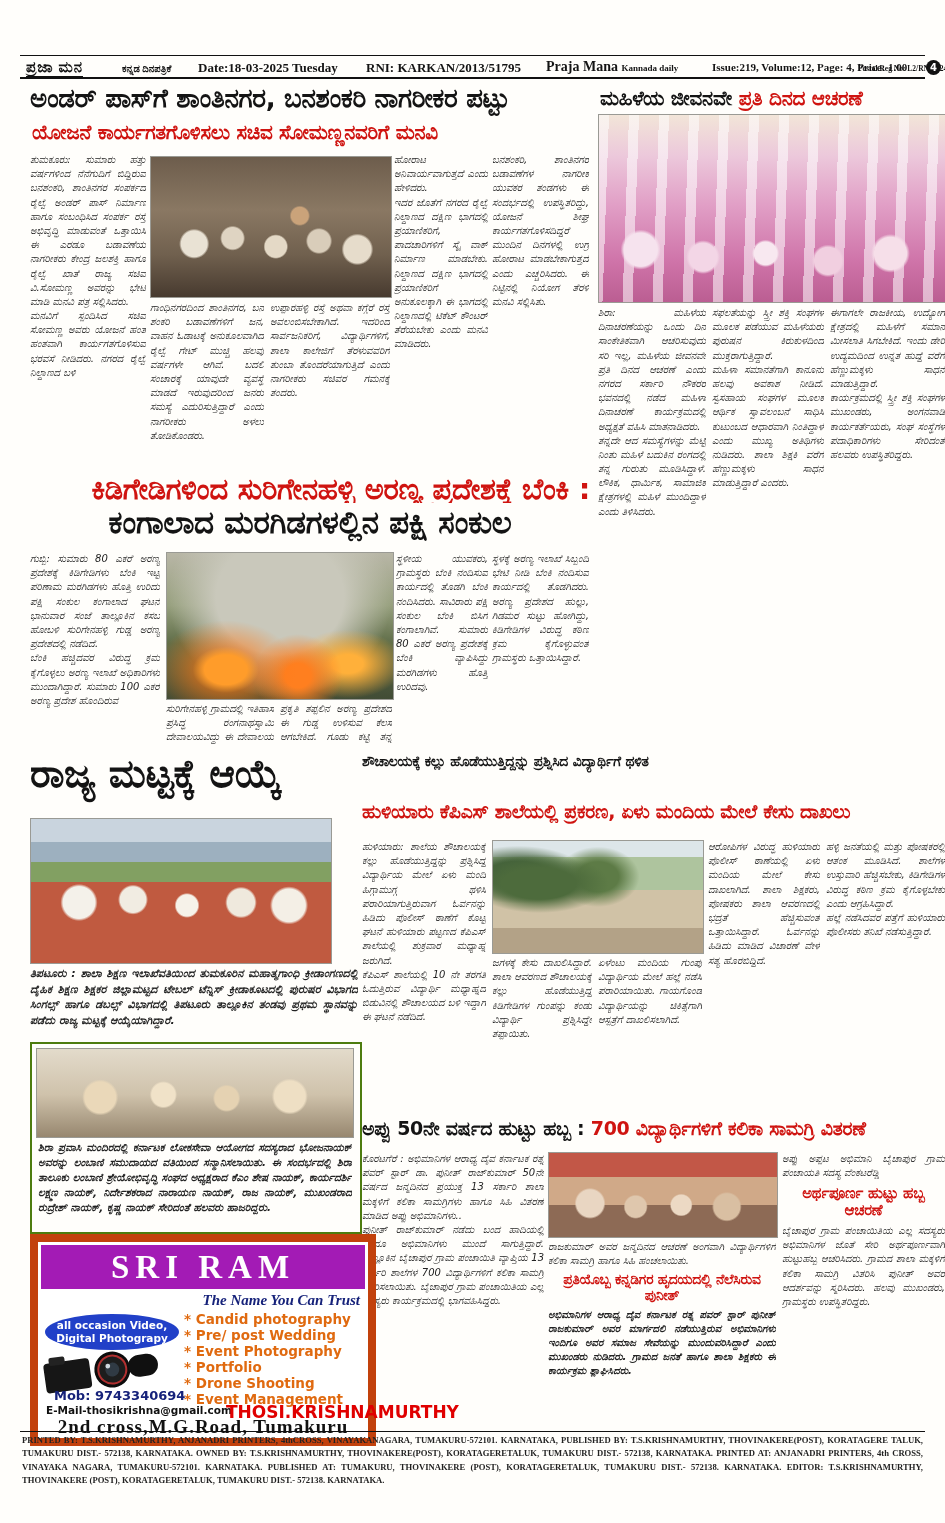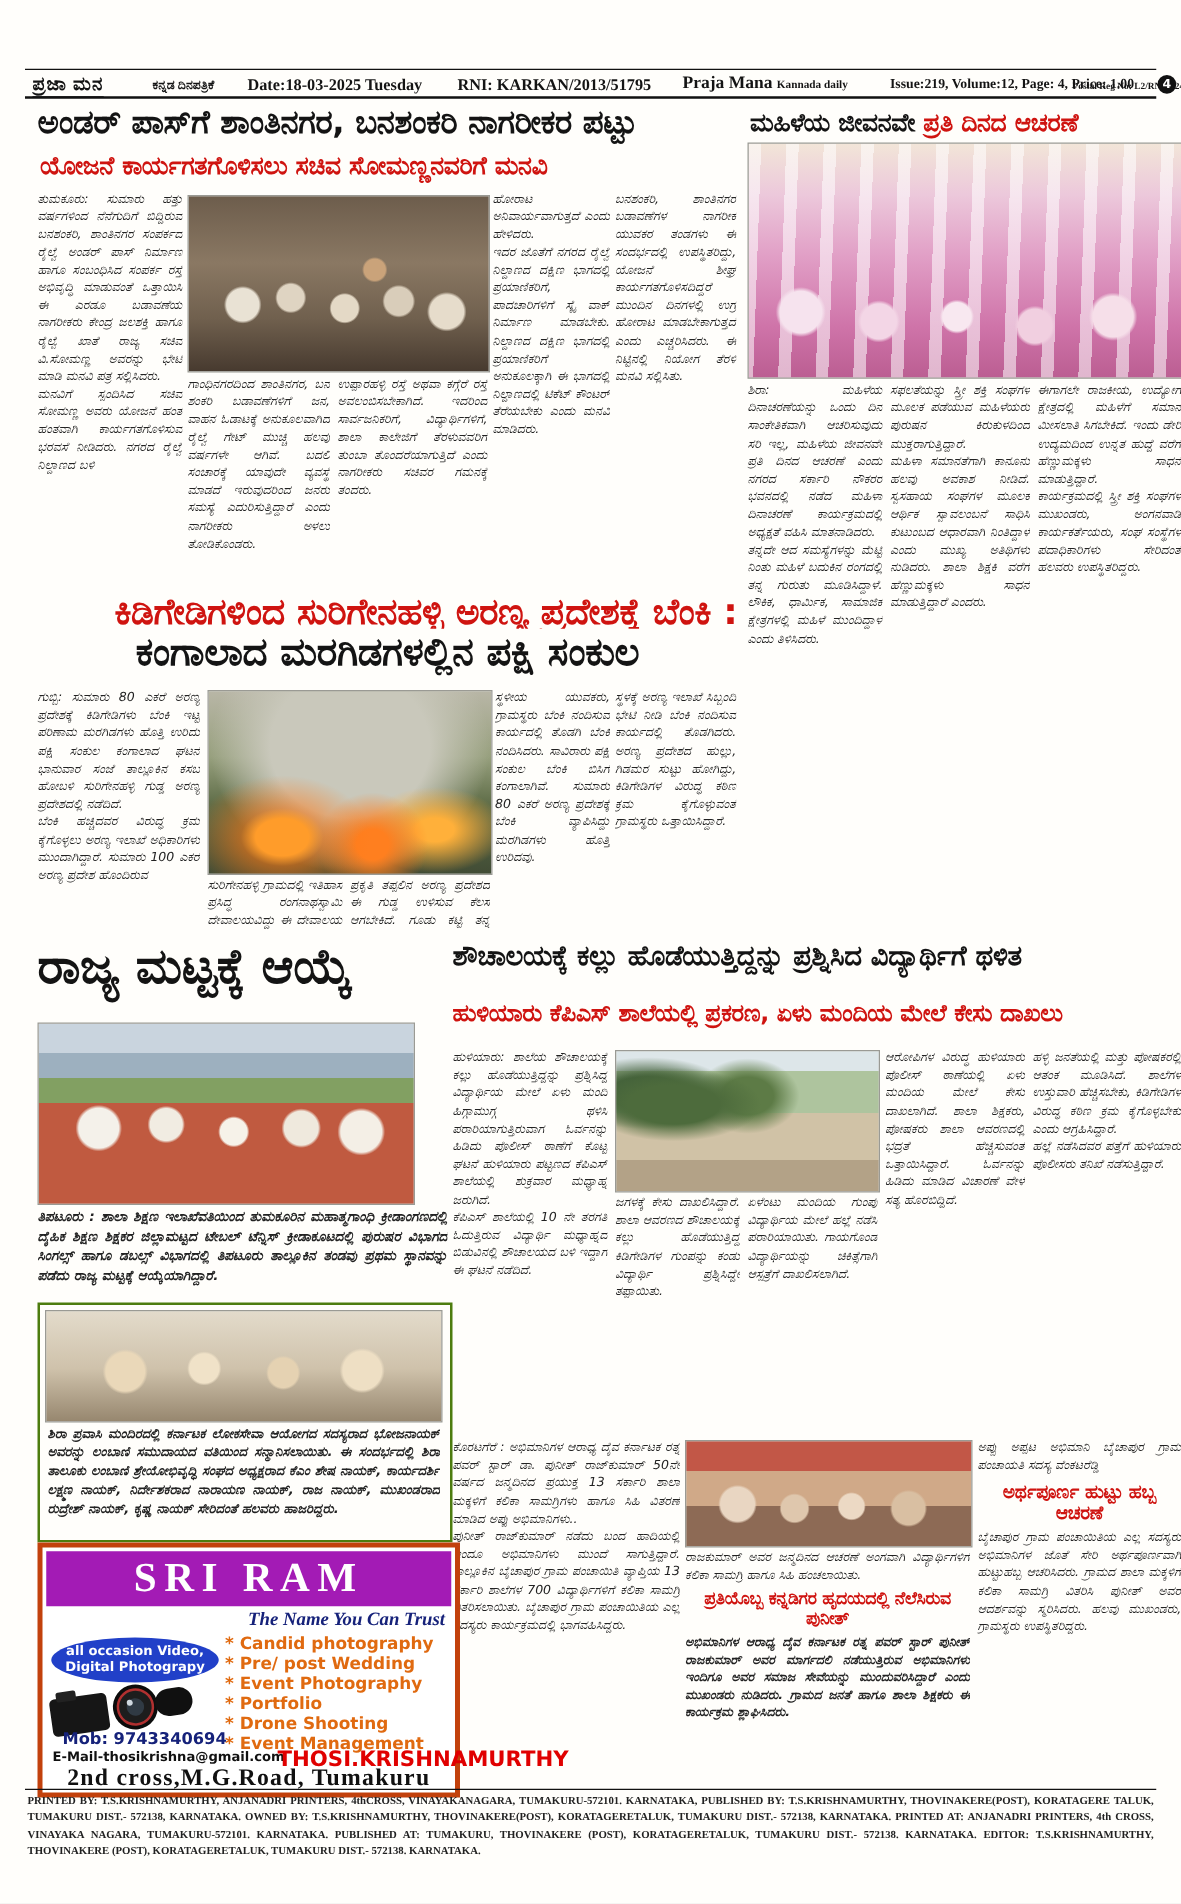--- a/index.html
+++ b/index.html
@@ -64,21 +64,21 @@
      linear-gradient(180deg,#dde6e9 0 14%,#aec49e 14% 44%,#d0c2a6 44% 78%,#b3a287 78% 100%);}
   .ph-dist{background:
      radial-gradient(circle at 18% 60%, #e9d6c2 0 7%, transparent 8%),
      radial-gradient(circle at 38% 64%, #dfc7ad 0 7%, transparent 8%),
      radial-gradient(circle at 58% 62%, #ecd9c4 0 7%, transparent 8%),
      radial-gradient(circle at 78% 64%, #d9bfa2 0 7%, transparent 8%),
      linear-gradient(180deg,#c25747 0 28%,#d0a988 28% 62%,#8d6a55 62% 100%);}
   
   .boxed{position:absolute;border:2px solid #4d7c0f;}
   
-  .ad{position:absolute;left:30px;top:1234px;width:330px;height:196px;border:4px solid #c2410c;background:#fff;}
+  .ad{position:absolute;left:30px;top:1234px;width:330px;height:196px;border:8px solid #c2410c;background:#fff;}
   .ad-band{position:absolute;left:3px;top:3px;right:3px;height:44px;background:#a31bb5;
            color:#fff;font-family:"Liberation Serif",serif;font-weight:bold;font-size:33px;
            text-align:center;line-height:44px;letter-spacing:6px;}
   .ad-slogan{position:absolute;right:8px;top:50px;color:#16227a;font-family:"Liberation Serif",serif;
              font-style:italic;font-weight:bold;font-size:15px;}
   .ad-badge{position:absolute;left:7px;top:72px;width:134px;height:36px;background:#2140c8;
             border-radius:50%;color:#fff;font-weight:bold;font-size:10.5px;text-align:center;
             padding-top:5px;box-sizing:border-box;line-height:1.25;}
   .ad-services{position:absolute;left:146px;top:70px;width:180px;color:#e06a10;
                font-weight:bold;font-size:13.5px;line-height:1.18;white-space:nowrap;}
@@ -144,31 +144,34 @@
   <div class="col" style="left:492px;top:552px;width:97px;height:192px;">ಸ್ಥಳಕ್ಕೆ ಅರಣ್ಯ ಇಲಾಖೆ ಸಿಬ್ಬಂದಿ ಭೇಟಿ ನೀಡಿ ಬೆಂಕಿ ನಂದಿಸುವ ಕಾರ್ಯದಲ್ಲಿ ತೊಡಗಿದರು. ಅರಣ್ಯ ಪ್ರದೇಶದ ಹುಲ್ಲು, ಗಿಡಮರ ಸುಟ್ಟು ಹೋಗಿದ್ದು, ಕಿಡಿಗೇಡಿಗಳ ವಿರುದ್ಧ ಕಠಿಣ ಕ್ರಮ ಕೈಗೊಳ್ಳುವಂತೆ ಗ್ರಾಮಸ್ಥರು ಒತ್ತಾಯಿಸಿದ್ದಾರೆ.</div>
 
   <div class="abs hl" style="left:30px;top:752px;width:330px;height:58px;font-size:39px;">ರಾಜ್ಯ ಮಟ್ಟಕ್ಕೆ ಆಯ್ಕೆ</div>
   <div class="photo ph-track" style="left:30px;top:818px;width:300px;height:144px;"></div>
   <div class="col colb" style="left:30px;top:966px;width:328px;height:72px;font-size:11px;">ತಿಪಟೂರು : ಶಾಲಾ ಶಿಕ್ಷಣ ಇಲಾಖೆವತಿಯಿಂದ ತುಮಕೂರಿನ ಮಹಾತ್ಮಗಾಂಧಿ ಕ್ರೀಡಾಂಗಣದಲ್ಲಿ ದೈಹಿಕ ಶಿಕ್ಷಣ ಶಿಕ್ಷಕರ ಜಿಲ್ಲಾಮಟ್ಟದ ಟೇಬಲ್ ಟೆನ್ನಿಸ್ ಕ್ರೀಡಾಕೂಟದಲ್ಲಿ ಪುರುಷರ ವಿಭಾಗದ ಸಿಂಗಲ್ಸ್ ಹಾಗೂ ಡಬಲ್ಸ್ ವಿಭಾಗದಲ್ಲಿ ತಿಪಟೂರು ತಾಲ್ಲೂಕಿನ ತಂಡವು ಪ್ರಥಮ ಸ್ಥಾನವನ್ನು ಪಡೆದು ರಾಜ್ಯ ಮಟ್ಟಕ್ಕೆ ಆಯ್ಕೆಯಾಗಿದ್ದಾರೆ.</div>
   <div class="boxed" style="left:30px;top:1042px;width:328px;height:188px;">
     <div class="photo ph-indoor" style="left:4px;top:4px;width:316px;height:88px;"></div>
     <div class="col colb" style="left:6px;top:96px;width:314px;height:88px;font-size:10.5px;">ಶಿರಾ ಪ್ರವಾಸಿ ಮಂದಿರದಲ್ಲಿ ಕರ್ನಾಟಕ ಲೋಕಸೇವಾ ಆಯೋಗದ ಸದಸ್ಯರಾದ ಭೋಜನಾಯಕ್ ಅವರನ್ನು ಲಂಬಾಣಿ ಸಮುದಾಯದ ವತಿಯಿಂದ ಸನ್ಮಾನಿಸಲಾಯಿತು. ಈ ಸಂದರ್ಭದಲ್ಲಿ ಶಿರಾ ತಾಲೂಕು ಲಂಬಾಣಿ ಶ್ರೇಯೋಭಿವೃದ್ಧಿ ಸಂಘದ ಅಧ್ಯಕ್ಷರಾದ ಕೆಎಂ ಶೇಷ ನಾಯಕ್, ಕಾರ್ಯದರ್ಶಿ ಲಕ್ಷ್ಮಣ ನಾಯಕ್, ನಿರ್ದೇಶಕರಾದ ನಾರಾಯಣ ನಾಯಕ್, ರಾಜ ನಾಯಕ್, ಮುಖಂಡರಾದ ರುದ್ರೇಶ್ ನಾಯಕ್, ಕೃಷ್ಣ ನಾಯಕ್ ಸೇರಿದಂತೆ ಹಲವರು ಹಾಜರಿದ್ದರು.</div>
   </div>
 
-  <div class="abs hl" style="left:362px;top:754px;width:583px;height:30px;font-size:22px;">ಶೌಚಾಲಯಕ್ಕೆ ಕಲ್ಲು ಹೊಡೆಯುತ್ತಿದ್ದನ್ನು ಪ್ರಶ್ನಿಸಿದ ವಿದ್ಯಾರ್ಥಿಗೆ ಥಳಿತ</div>
+  <div class="abs hl" style="left:362px;top:754px;width:583px;height:30px;font-size:14px;">ಶೌಚಾಲಯಕ್ಕೆ ಕಲ್ಲು ಹೊಡೆಯುತ್ತಿದ್ದನ್ನು ಪ್ರಶ್ನಿಸಿದ ವಿದ್ಯಾರ್ಥಿಗೆ ಥಳಿತ</div>
   <div class="abs hl red" style="left:362px;top:801px;width:583px;height:26px;font-size:19px;">ಹುಳಿಯಾರು ಕೆಪಿಎಸ್ ಶಾಲೆಯಲ್ಲಿ ಪ್ರಕರಣ, ಏಳು ಮಂದಿಯ ಮೇಲೆ ಕೇಸು ದಾಖಲು</div>
   <div class="col" style="left:362px;top:840px;width:124px;height:270px;">ಹುಳಿಯಾರು: ಶಾಲೆಯ ಶೌಚಾಲಯಕ್ಕೆ ಕಲ್ಲು ಹೊಡೆಯುತ್ತಿದ್ದನ್ನು ಪ್ರಶ್ನಿಸಿದ್ದ ವಿದ್ಯಾರ್ಥಿಯ ಮೇಲೆ ಏಳು ಮಂದಿ ಹಿಗ್ಗಾಮುಗ್ಗ ಥಳಿಸಿ ಪರಾರಿಯಾಗುತ್ತಿರುವಾಗ ಓರ್ವನನ್ನು ಹಿಡಿದು ಪೊಲೀಸ್ ಠಾಣೆಗೆ ಕೊಟ್ಟ ಘಟನೆ ಹುಳಿಯಾರು ಪಟ್ಟಣದ ಕೆಪಿಎಸ್ ಶಾಲೆಯಲ್ಲಿ ಶುಕ್ರವಾರ ಮಧ್ಯಾಹ್ನ ಜರುಗಿದೆ.
 ಕೆಪಿಎಸ್ ಶಾಲೆಯಲ್ಲಿ 10 ನೇ ತರಗತಿ ಓದುತ್ತಿರುವ ವಿದ್ಯಾರ್ಥಿ ಮಧ್ಯಾಹ್ನದ ಬಿಡುವಿನಲ್ಲಿ ಶೌಚಾಲಯದ ಬಳಿ ಇದ್ದಾಗ ಈ ಘಟನೆ ನಡೆದಿದೆ.</div>
   <div class="photo ph-school" style="left:492px;top:840px;width:210px;height:112px;"></div>
   <div class="col" style="left:492px;top:956px;width:100px;height:154px;">ಜಗಳಕ್ಕೆ ಕೇಸು ದಾಖಲಿಸಿದ್ದಾರೆ. ಶಾಲಾ ಆವರಣದ ಶೌಚಾಲಯಕ್ಕೆ ಕಲ್ಲು ಹೊಡೆಯುತ್ತಿದ್ದ ಕಿಡಿಗೇಡಿಗಳ ಗುಂಪನ್ನು ಕಂಡು ವಿದ್ಯಾರ್ಥಿ ಪ್ರಶ್ನಿಸಿದ್ದೇ ತಪ್ಪಾಯಿತು.</div>
   <div class="col" style="left:598px;top:956px;width:104px;height:154px;">ಏಳೆಂಟು ಮಂದಿಯ ಗುಂಪು ವಿದ್ಯಾರ್ಥಿಯ ಮೇಲೆ ಹಲ್ಲೆ ನಡೆಸಿ ಪರಾರಿಯಾಯಿತು. ಗಾಯಗೊಂಡ ವಿದ್ಯಾರ್ಥಿಯನ್ನು ಚಿಕಿತ್ಸೆಗಾಗಿ ಆಸ್ಪತ್ರೆಗೆ ದಾಖಲಿಸಲಾಗಿದೆ.</div>
   <div class="col" style="left:708px;top:840px;width:112px;height:270px;">ಆರೋಪಿಗಳ ವಿರುದ್ಧ ಹುಳಿಯಾರು ಪೊಲೀಸ್ ಠಾಣೆಯಲ್ಲಿ ಏಳು ಮಂದಿಯ ಮೇಲೆ ಕೇಸು ದಾಖಲಾಗಿದೆ. ಶಾಲಾ ಶಿಕ್ಷಕರು, ಪೋಷಕರು ಶಾಲಾ ಆವರಣದಲ್ಲಿ ಭದ್ರತೆ ಹೆಚ್ಚಿಸುವಂತೆ ಒತ್ತಾಯಿಸಿದ್ದಾರೆ. ಓರ್ವನನ್ನು ಹಿಡಿದು ಮಾಡಿದ ವಿಚಾರಣೆ ವೇಳೆ ಸತ್ಯ ಹೊರಬಿದ್ದಿದೆ.</div>
   <div class="col" style="left:826px;top:840px;width:119px;height:270px;">ಹಳ್ಳಿ ಜನತೆಯಲ್ಲಿ ಮತ್ತು ಪೋಷಕರಲ್ಲಿ ಆತಂಕ ಮೂಡಿಸಿದೆ. ಶಾಲೆಗಳ ಉಸ್ತುವಾರಿ ಹೆಚ್ಚಿಸಬೇಕು, ಕಿಡಿಗೇಡಿಗಳ ವಿರುದ್ಧ ಕಠಿಣ ಕ್ರಮ ಕೈಗೊಳ್ಳಬೇಕು ಎಂದು ಆಗ್ರಹಿಸಿದ್ದಾರೆ.
 ಹಲ್ಲೆ ನಡೆಸಿದವರ ಪತ್ತೆಗೆ ಹುಳಿಯಾರು ಪೊಲೀಸರು ತನಿಖೆ ನಡೆಸುತ್ತಿದ್ದಾರೆ.</div>
 
+  <div class="abs hl" style="left:362px;top:1118px;width:583px;height:28px;font-size:19px;">
+    <span>ಅಪ್ಪು 50ನೇ ವರ್ಷದ ಹುಟ್ಟು ಹಬ್ಬ : </span><span class="red">700 ವಿದ್ಯಾರ್ಥಿಗಳಿಗೆ ಕಲಿಕಾ ಸಾಮಗ್ರಿ ವಿತರಣೆ</span>
+  </div>
   <div class="col" style="left:362px;top:1152px;width:182px;height:276px;">ಕೊರಟಗೆರೆ : ಅಭಿಮಾನಿಗಳ ಆರಾಧ್ಯ ದೈವ ಕರ್ನಾಟಕ ರತ್ನ ಪವರ್ ಸ್ಟಾರ್ ಡಾ. ಪುನೀತ್ ರಾಜ್‌ಕುಮಾರ್ 50ನೇ ವರ್ಷದ ಜನ್ಮದಿನದ ಪ್ರಯುಕ್ತ 13 ಸರ್ಕಾರಿ ಶಾಲಾ ಮಕ್ಕಳಿಗೆ ಕಲಿಕಾ ಸಾಮಗ್ರಿಗಳು ಹಾಗೂ ಸಿಹಿ ವಿತರಣೆ ಮಾಡಿದ ಅಪ್ಪು ಅಭಿಮಾನಿಗಳು..
 ಪುನೀತ್ ರಾಜ್‌ಕುಮಾರ್ ನಡೆದು ಬಂದ ಹಾದಿಯಲ್ಲಿ ಇಂದೂ ಅಭಿಮಾನಿಗಳು ಮುಂದೆ ಸಾಗುತ್ತಿದ್ದಾರೆ. ತಾಲ್ಲೂಕಿನ ಬೈಚಾಪುರ ಗ್ರಾಮ ಪಂಚಾಯಿತಿ ವ್ಯಾಪ್ತಿಯ 13 ಸರ್ಕಾರಿ ಶಾಲೆಗಳ 700 ವಿದ್ಯಾರ್ಥಿಗಳಿಗೆ ಕಲಿಕಾ ಸಾಮಗ್ರಿ ವಿತರಿಸಲಾಯಿತು. ಬೈಚಾಪುರ ಗ್ರಾಮ ಪಂಚಾಯಿತಿಯ ಎಲ್ಲ ಸದಸ್ಯರು ಕಾರ್ಯಕ್ರಮದಲ್ಲಿ ಭಾಗವಹಿಸಿದ್ದರು.</div>
   <div class="photo ph-dist" style="left:548px;top:1152px;width:228px;height:84px;"></div>
   <div class="abs" style="left:548px;top:1240px;width:228px;height:188px;overflow:hidden;">
     <div class="col" style="position:static;width:228px;">ರಾಜಕುಮಾರ್ ಅವರ ಜನ್ಮದಿನದ ಆಚರಣೆ ಅಂಗವಾಗಿ ವಿದ್ಯಾರ್ಥಿಗಳಿಗೆ ಕಲಿಕಾ ಸಾಮಗ್ರಿ ಹಾಗೂ ಸಿಹಿ ಹಂಚಲಾಯಿತು.</div>
     <div class="hl red" style="font-size:14px;text-align:center;margin:4px 0;">ಪ್ರತಿಯೊಬ್ಬ ಕನ್ನಡಿಗರ ಹೃದಯದಲ್ಲಿ ನೆಲೆಸಿರುವ ಪುನೀತ್</div>
     <div class="col dkred" style="position:static;width:228px;font-weight:bold;">ಅಭಿಮಾನಿಗಳ ಆರಾಧ್ಯ ದೈವ ಕರ್ನಾಟಕ ರತ್ನ ಪವರ್ ಸ್ಟಾರ್ ಪುನೀತ್ ರಾಜಕುಮಾರ್ ಅವರ ಮಾರ್ಗದಲಿ ನಡೆಯುತ್ತಿರುವ ಅಭಿಮಾನಿಗಳು ಇಂದಿಗೂ ಅವರ ಸಮಾಜ ಸೇವೆಯನ್ನು ಮುಂದುವರಿಸಿದ್ದಾರೆ ಎಂದು ಮುಖಂಡರು ನುಡಿದರು. ಗ್ರಾಮದ ಜನತೆ ಹಾಗೂ ಶಾಲಾ ಶಿಕ್ಷಕರು ಈ ಕಾರ್ಯಕ್ರಮ ಶ್ಲಾಘಿಸಿದರು.</div>
   </div>
   <div class="abs" style="left:782px;top:1152px;width:163px;height:276px;overflow:hidden;">
     <div class="col" style="position:static;width:163px;">ಅಪ್ಪು ಅಪ್ಪಟ ಅಭಿಮಾನಿ ಬೈಚಾಪುರ ಗ್ರಾಮ ಪಂಚಾಯತಿ ಸದಸ್ಯ ವೆಂಕಟರೆಡ್ಡಿ</div>

